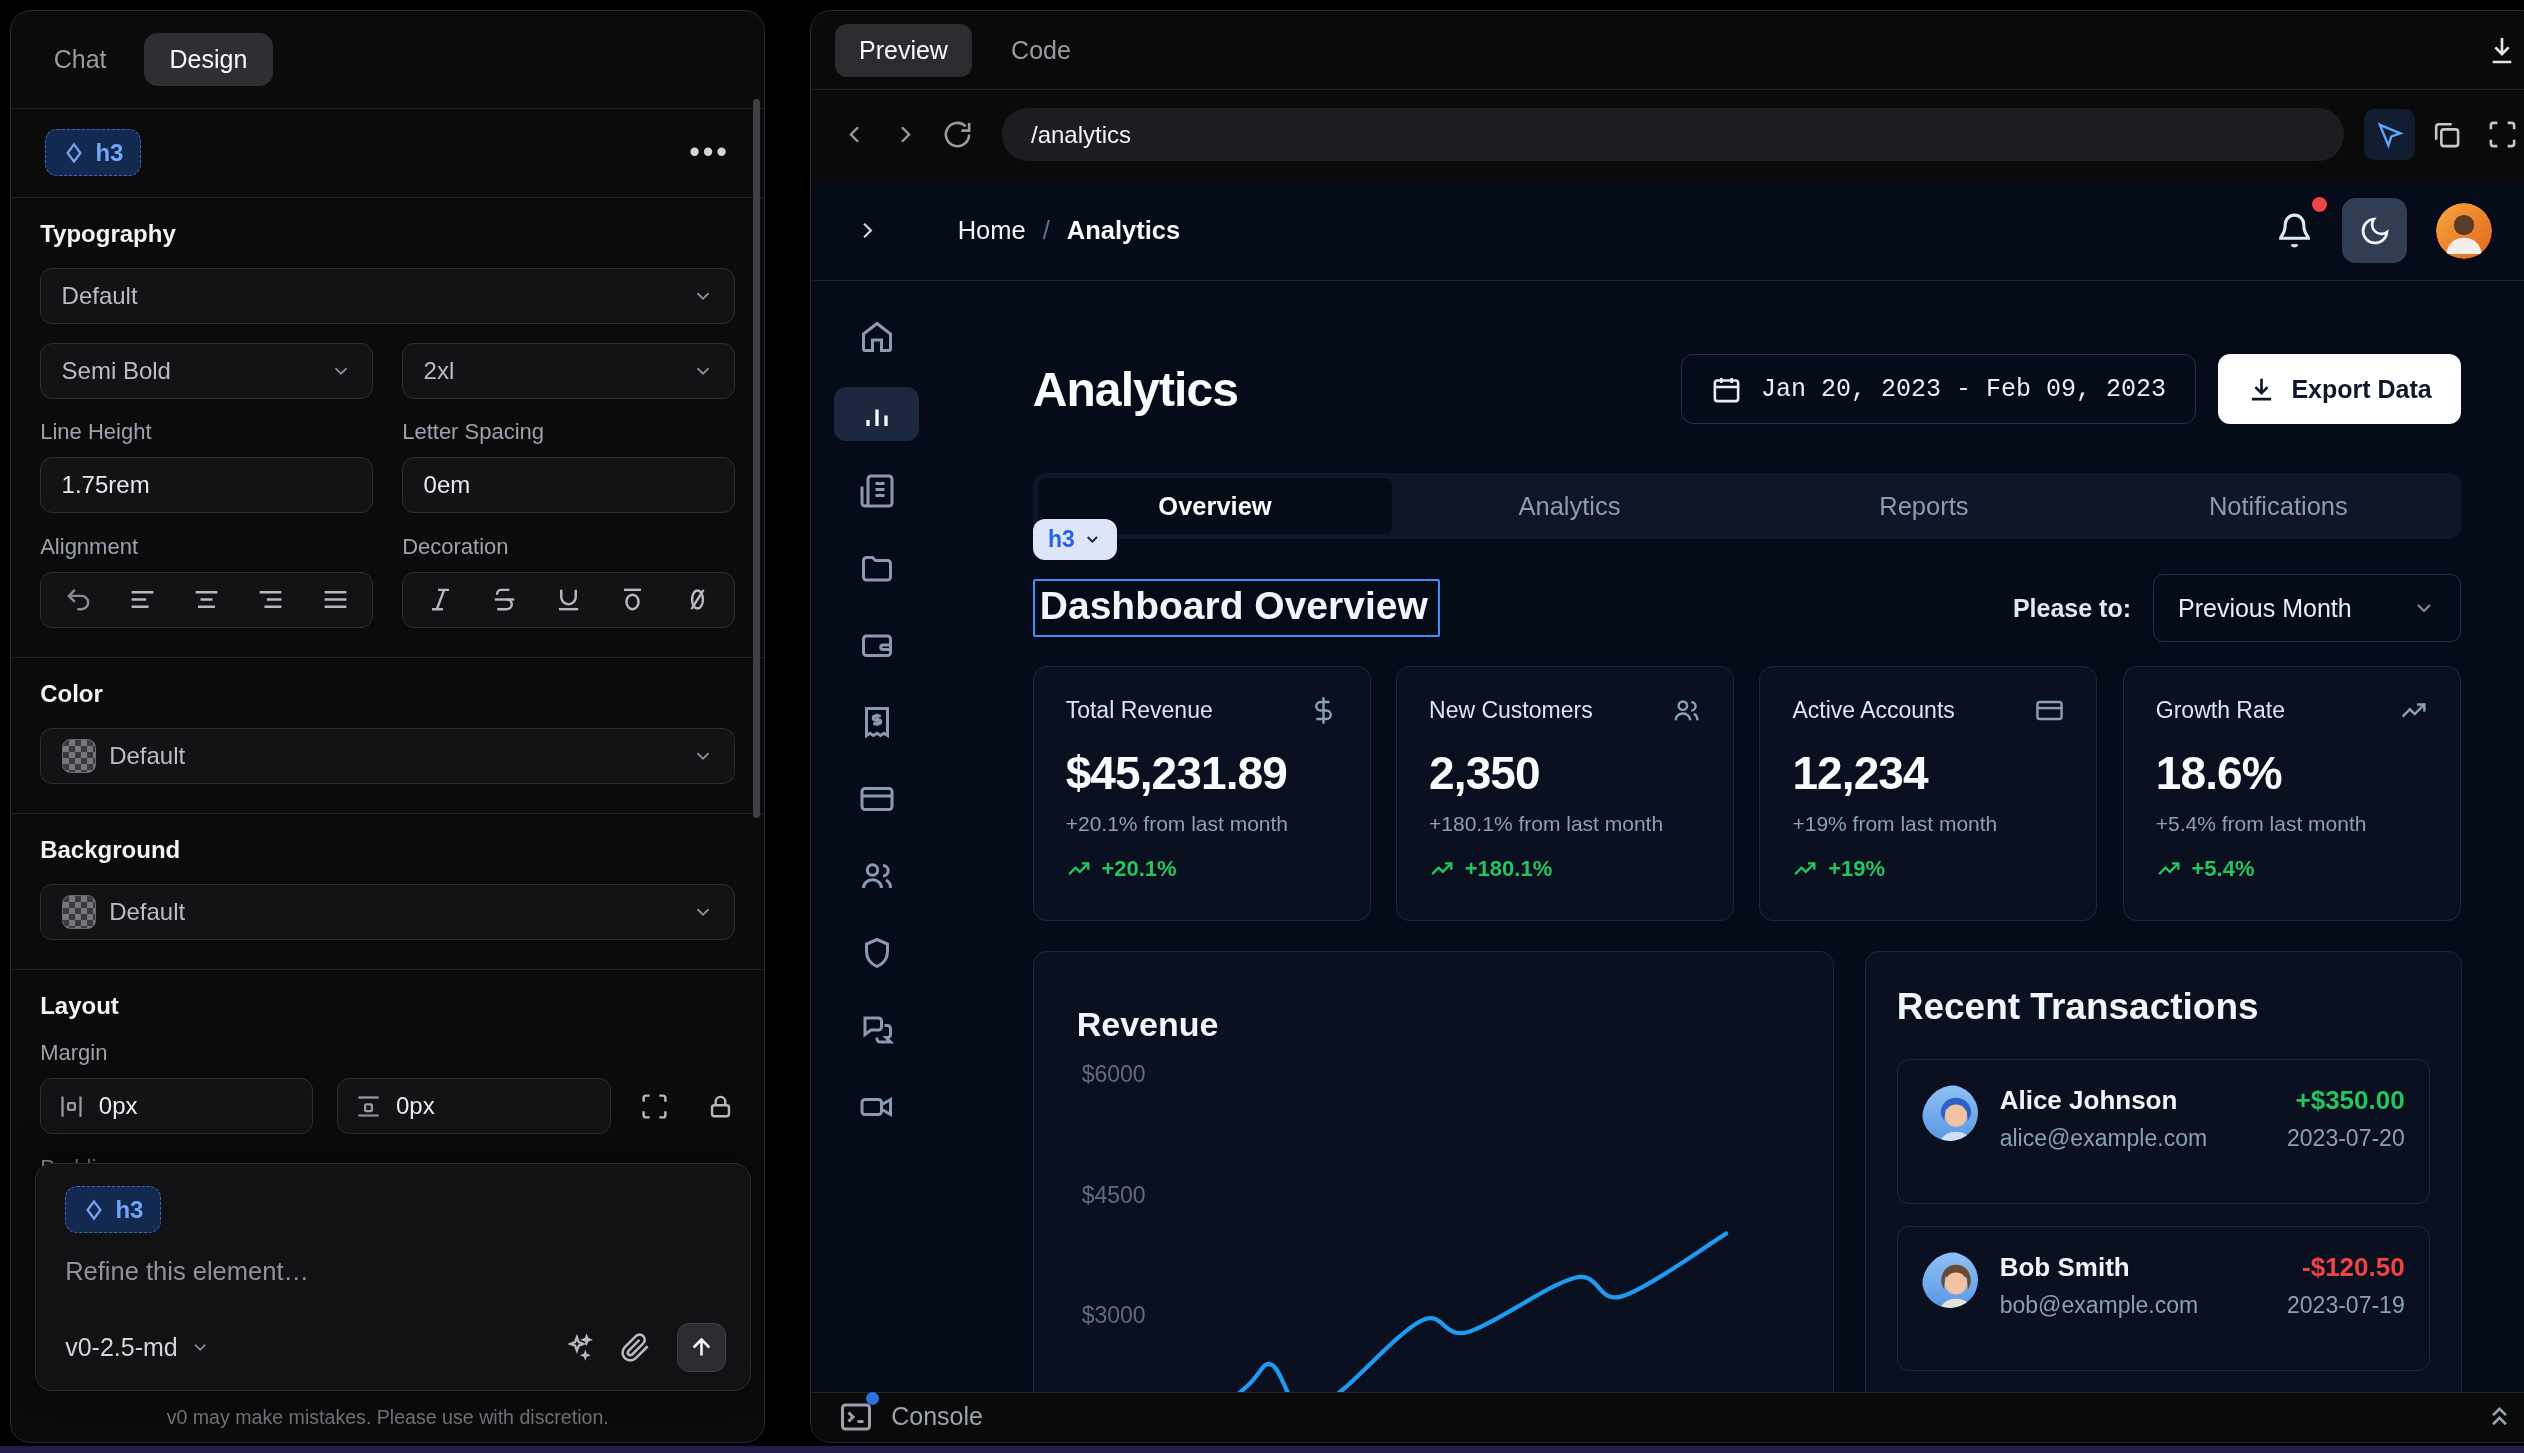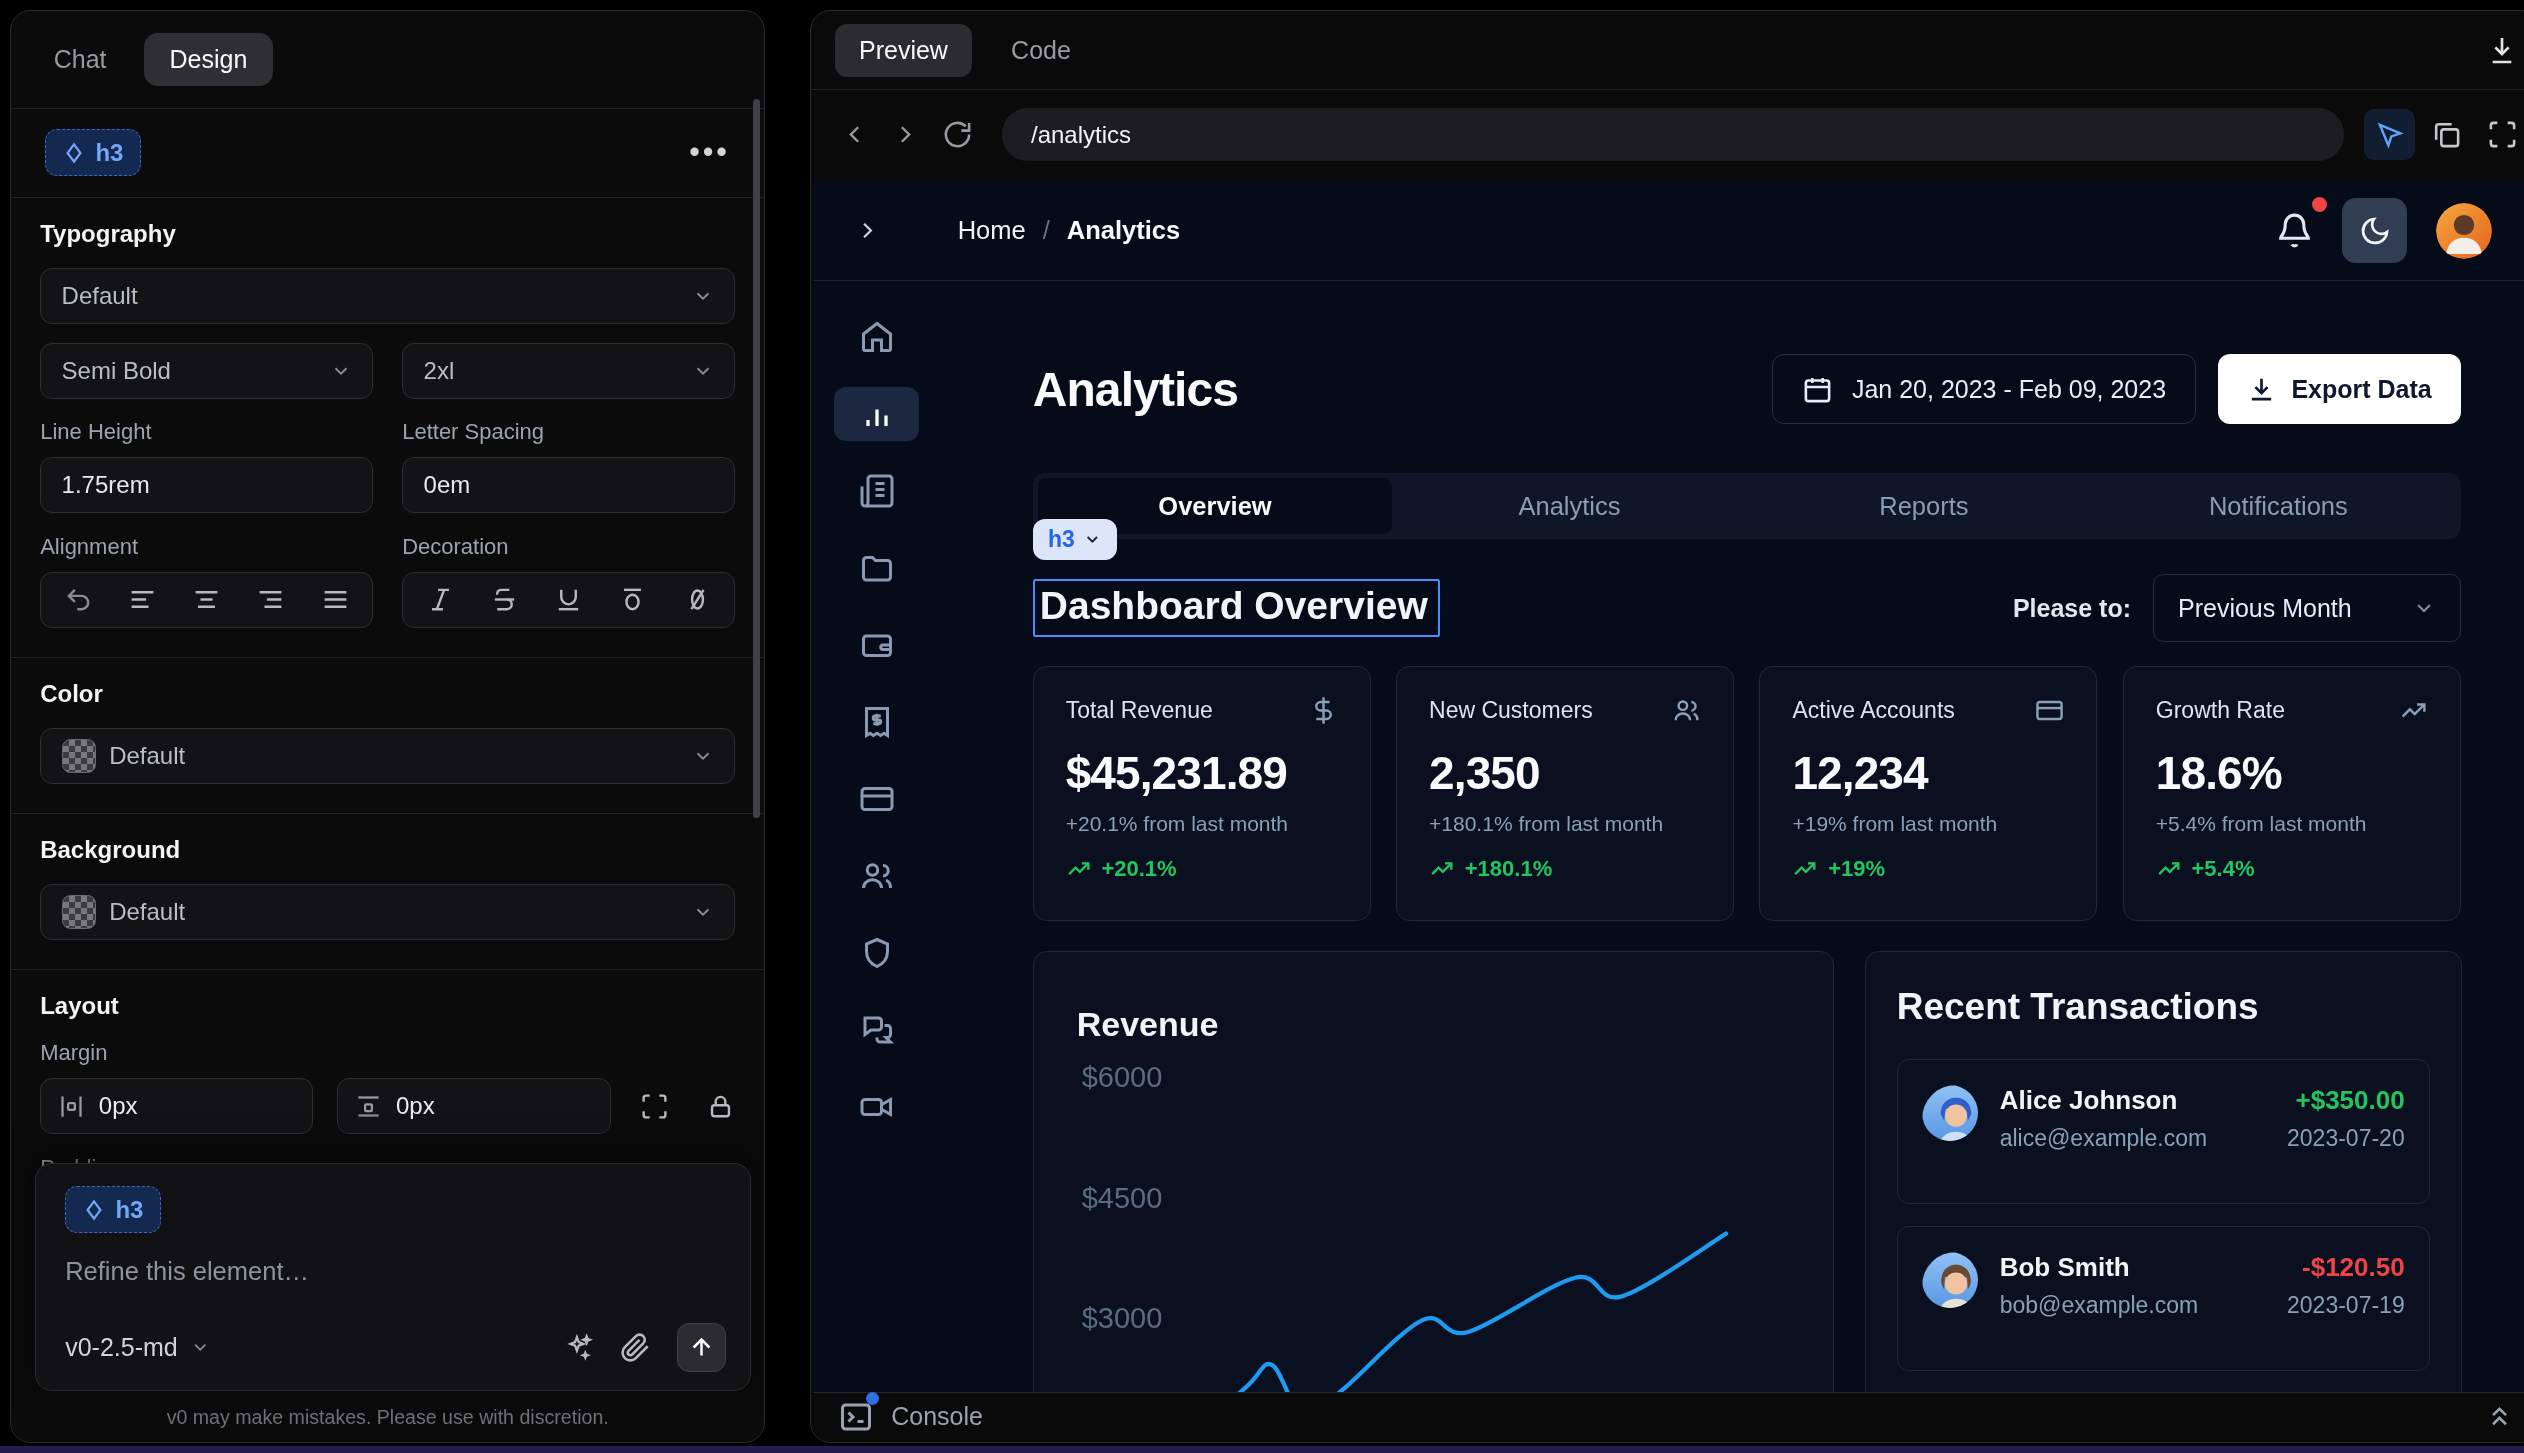--- a/index.html
+++ b/index.html
@@ -100,21 +100,21 @@
   .sb-item{ width:85px; height:54px; display:flex; align-items:center; justify-content:center;
     color:#8a9ab2; border-radius:12px; background:none; border:none; cursor:pointer; }
   .sb-item.active{ background:#1c2840; color:#f8fafc; }
 
   .app-main{ position:absolute; left:220px; width:1428px; top:100px; bottom:0; }
   .page-header{ margin-top:73px; height:70px; display:flex; align-items:center; }
   .page-title{ font-size:48px; font-weight:800; color:#f8fafc; letter-spacing:-0.9px; }
   .header-right{ margin-left:auto; display:flex; align-items:center; gap:22px; }
   .date-btn{ display:flex; align-items:center; gap:18.7px; height:70px; padding:0 29px;
     border:1.7px solid #253048; border-radius:12px; background:transparent; color:#e8eef8;
-    font-size:25px; font-family:Liberation Sans, sans-serif; cursor:pointer; }
+    font-size:25px; font-family:Liberation Mono, monospace; cursor:pointer; }
   .export-btn{ display:flex; align-items:center; gap:15.3px; height:70px; padding:0 29px;
     background:#fff; color:#0f172a; font-size:25px; font-weight:700; border:none;
     border-radius:12px; font-family:inherit; cursor:pointer; }
   .dash-tabs{ margin-top:49px; height:66px; background:#0e1628; border-radius:12px;
     display:flex; padding:5.1px; }
   .dash-tab{ flex:1; display:flex; align-items:center; justify-content:center; font-size:25.5px;
     color:#8b9cb5; background:none; border:none; font-family:inherit; cursor:pointer; border-radius:8.5px; }
   .dash-tab.active{ background:#050b18; color:#f8fafc; font-weight:600; }
   .h3-chip{ position:absolute; left:0; top:238px; z-index:6; display:inline-flex; align-items:center;
     gap:8.5px; background:#dde6f9; border-radius:12px; padding:6.8px 15.3px;
@@ -137,21 +137,21 @@
   .stat-head .ic{ color:#8aa0b8; }
   .stat-value{ margin-top:20.4px; font-size:46px; font-weight:800; color:#f8fafc; letter-spacing:-0.9px; }
   .stat-sub{ margin-top:12px; font-size:21px; color:#8aa0b8; }
   .stat-trend{ margin-top:20.4px; display:flex; align-items:center; gap:10.2px;
     font-size:22px; font-weight:600; color:#22c55e; }
 
   .charts-row{ margin-top:30px; display:grid; grid-template-columns:801px 597px; gap:31px; }
   .chart-card{ position:relative; height:595px; background:#0a101f; border:1.7px solid #1c2841;
     border-radius:13.6px; overflow:hidden; }
   .rev-title{ position:absolute; left:43px; top:53px; font-size:34px; font-weight:700; color:#f1f5f9; }
-  .ytick{ position:absolute; left:48px; font-size:29px; color:#5b6b82; }
+  .ytick{ position:absolute; left:48px; font-size:23px; color:#5b6b82; }
   .chart-svg{ position:absolute; inset:0; }
 
   .tx-card{ position:relative; height:595px; background:#0a101f; border:1.7px solid #1c2841;
     border-radius:13.6px; padding:34px 31px; overflow:hidden; }
   .tx-title{ font-size:37px; font-weight:700; color:#f1f5f9; }
   .tx-list{ margin-top:31px; display:flex; flex-direction:column; gap:22px; }
   .tx-item{ display:flex; align-items:flex-start; gap:22px; border:1.7px solid #1c2841;
     border-radius:12px; padding:25px 24px; height:145px; }
   .tx-item.partial{ height:102px; }
   .tx-info{ display:flex; flex-direction:column; gap:8.5px; }

